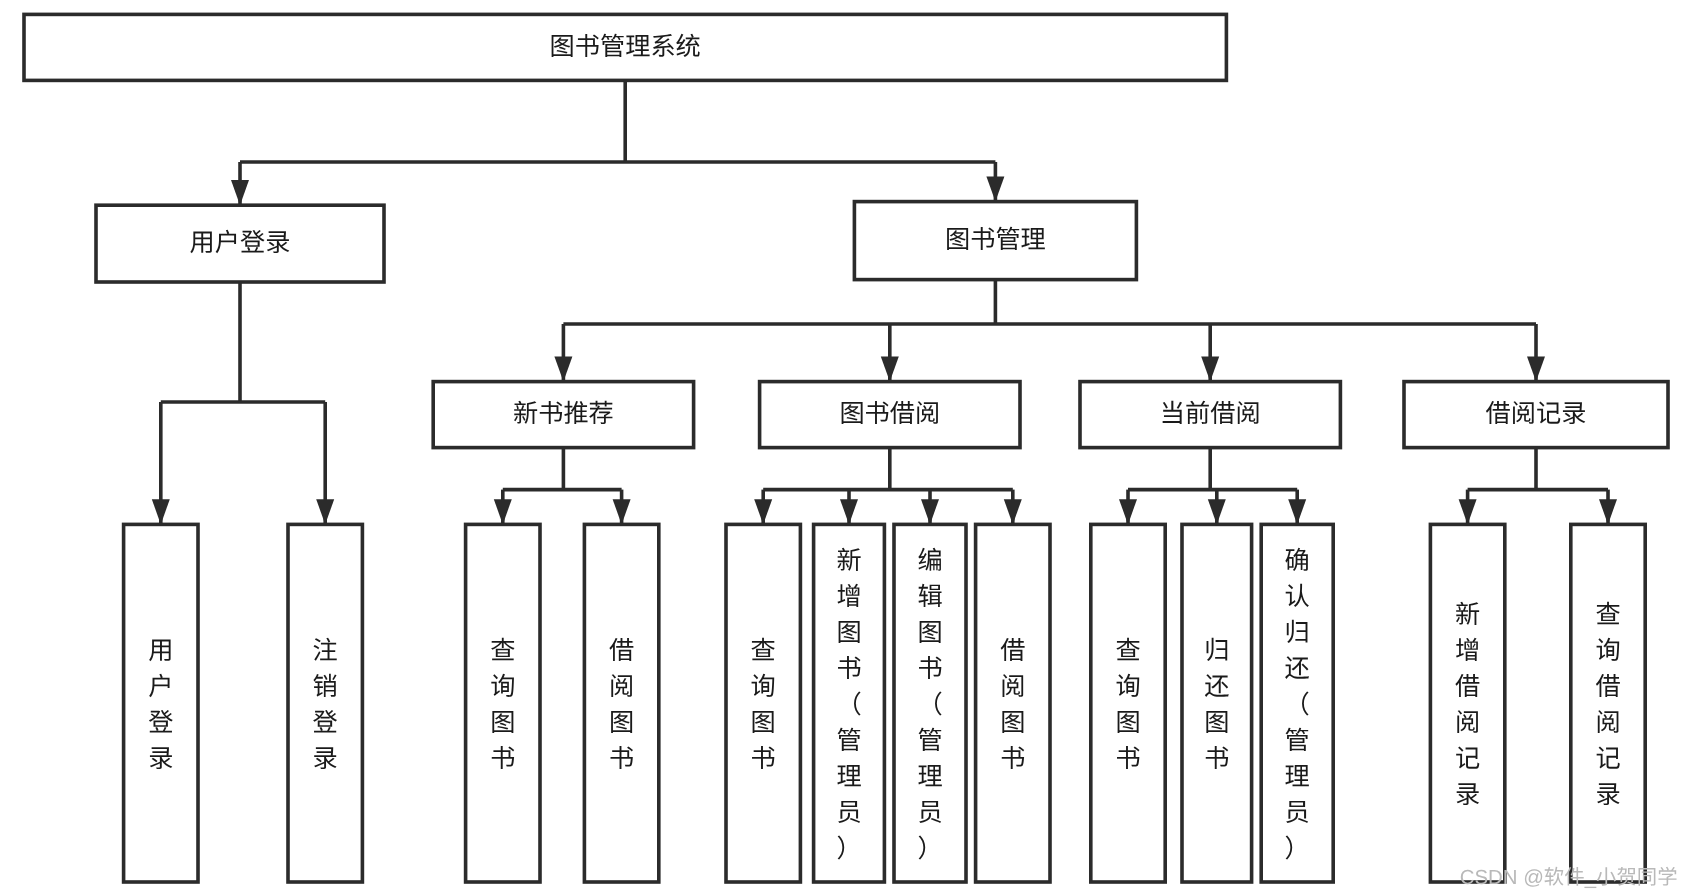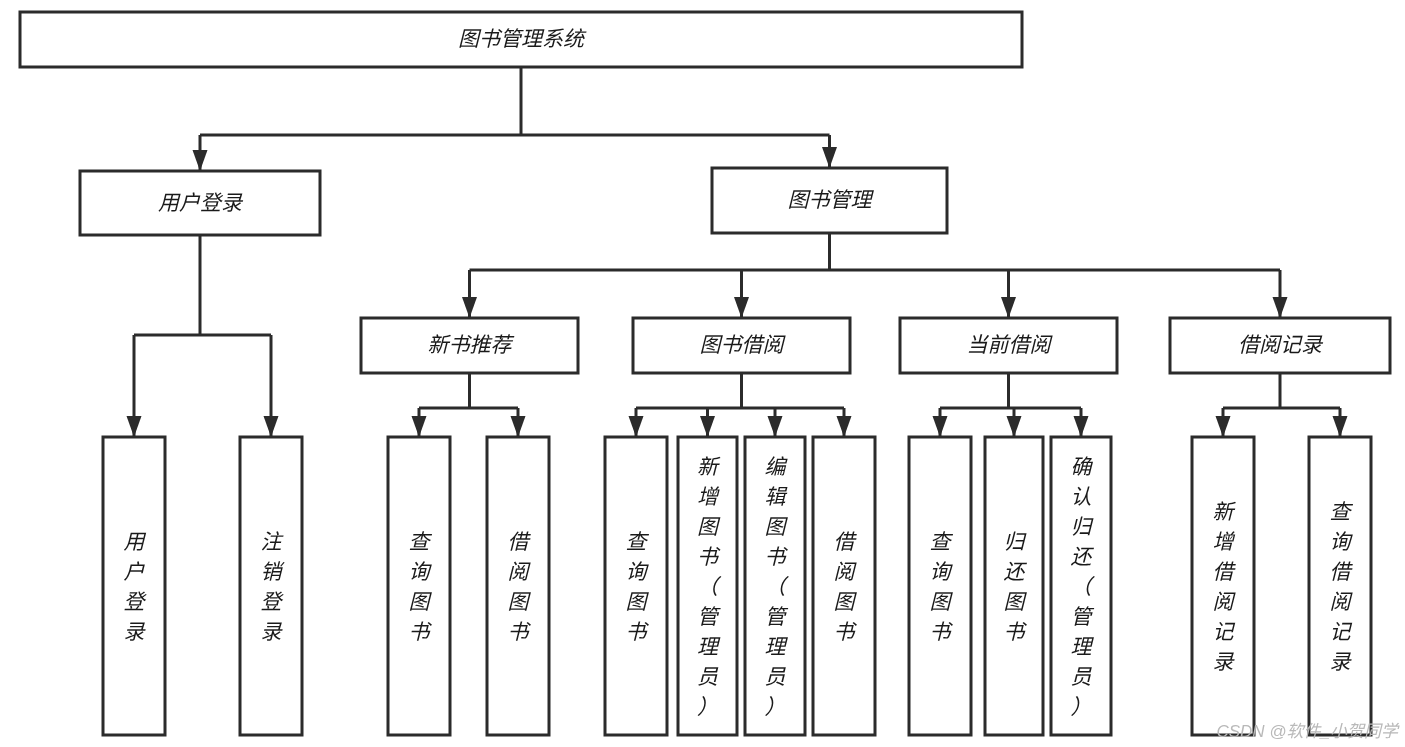--- a/index.html
+++ b/index.html
@@ -14,21 +14,20 @@
     position: relative;
     overflow: hidden;
     font-family: "Liberation Sans", "DejaVu Sans", sans-serif;
   }
   #diagram-root {
     position: absolute;
     left: 0;
     top: 0;
     width: 1405px;
     height: 747px;
-    font-style: italic;
   }
   svg.diagram-canvas {
     display: block;
     width: 1405px;
     height: 747px;
     background: #ffffff;
   }
   .node-box {
     fill: #ffffff;
     stroke: #2b2b2b;

